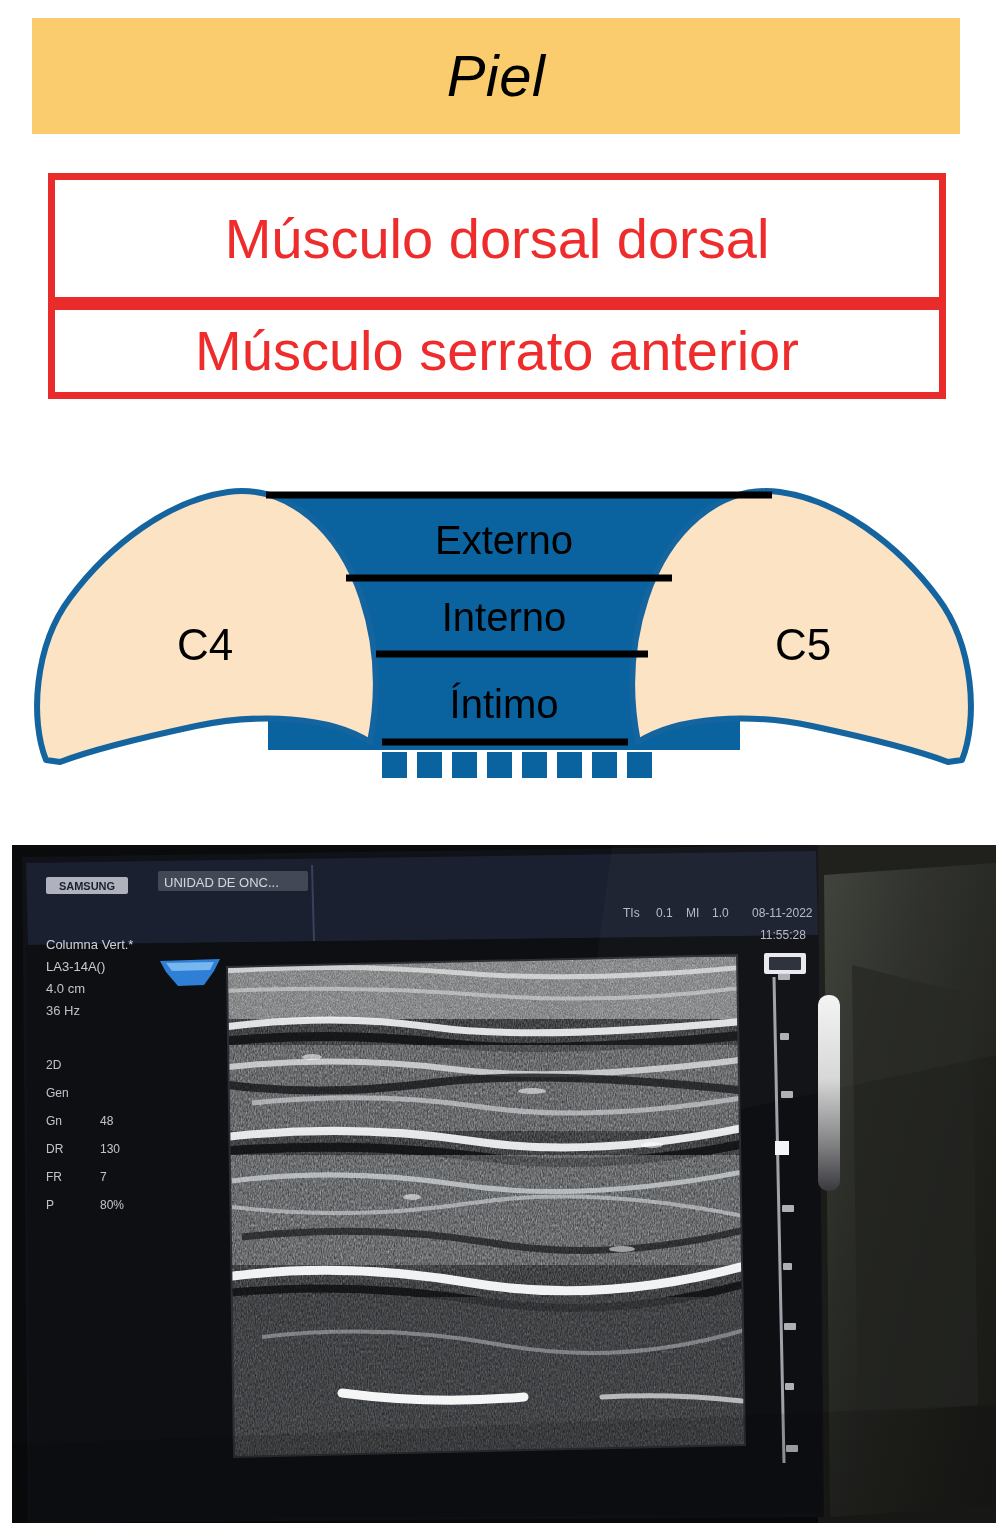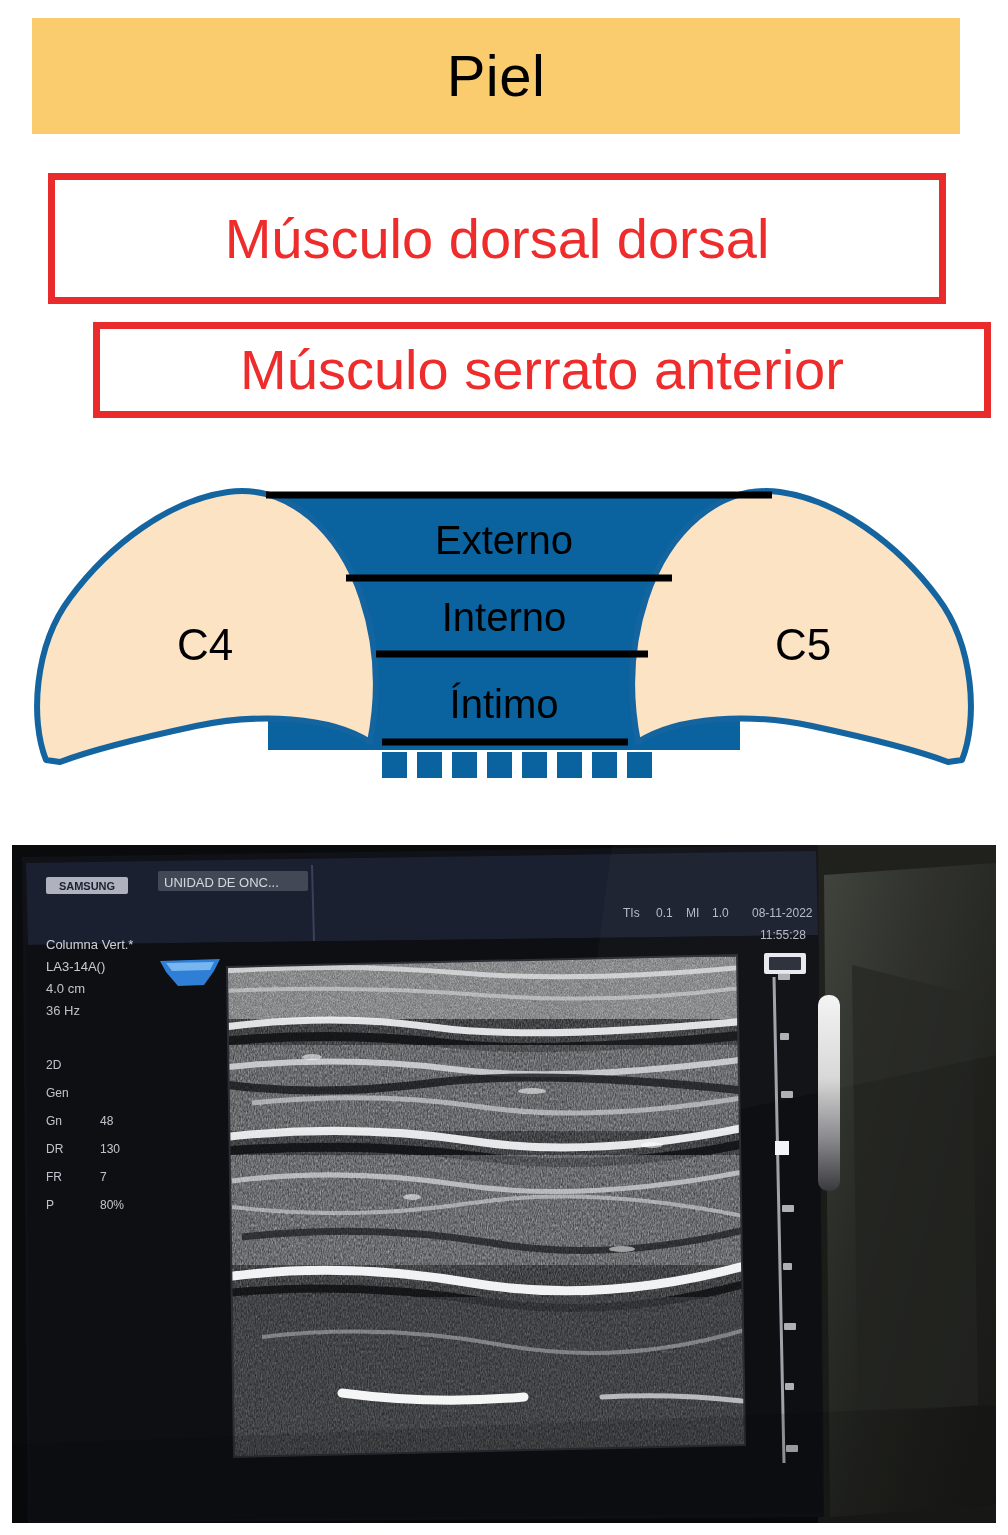--- a/index.html
+++ b/index.html
@@ -25,20 +25,21 @@
     background: #FBCC6E;
     display: flex;
     align-items: center;
     justify-content: center;
   }
   #skin-band-label {
     font-size: 58px;
     color: #000000;
     letter-spacing: 0.5px;
     line-height: 1;
+    font-style: italic;
   }
 
   
   .muscle-box {
     position: absolute;
     box-sizing: border-box;
     background: #ffffff;
     border: 7px solid #EA2B2B;
     display: flex;
     align-items: center;
@@ -51,24 +52,23 @@
     white-space: nowrap;
   }
   #muscle-box-latissimus {
     left: 48px;
     top: 173px;
     width: 898px;
     height: 131px;
   }
   #muscle-box-serratus {
     left: 48px;
-    top: 322px;
+    top: 303px;
     width: 898px;
     height: 96px;
-    margin-left: 45px;
   }
 
   
   #rib-diagram {
     position: absolute;
     left: 0;
     top: 470px;
     width: 1008px;
     height: 330px;
   }

